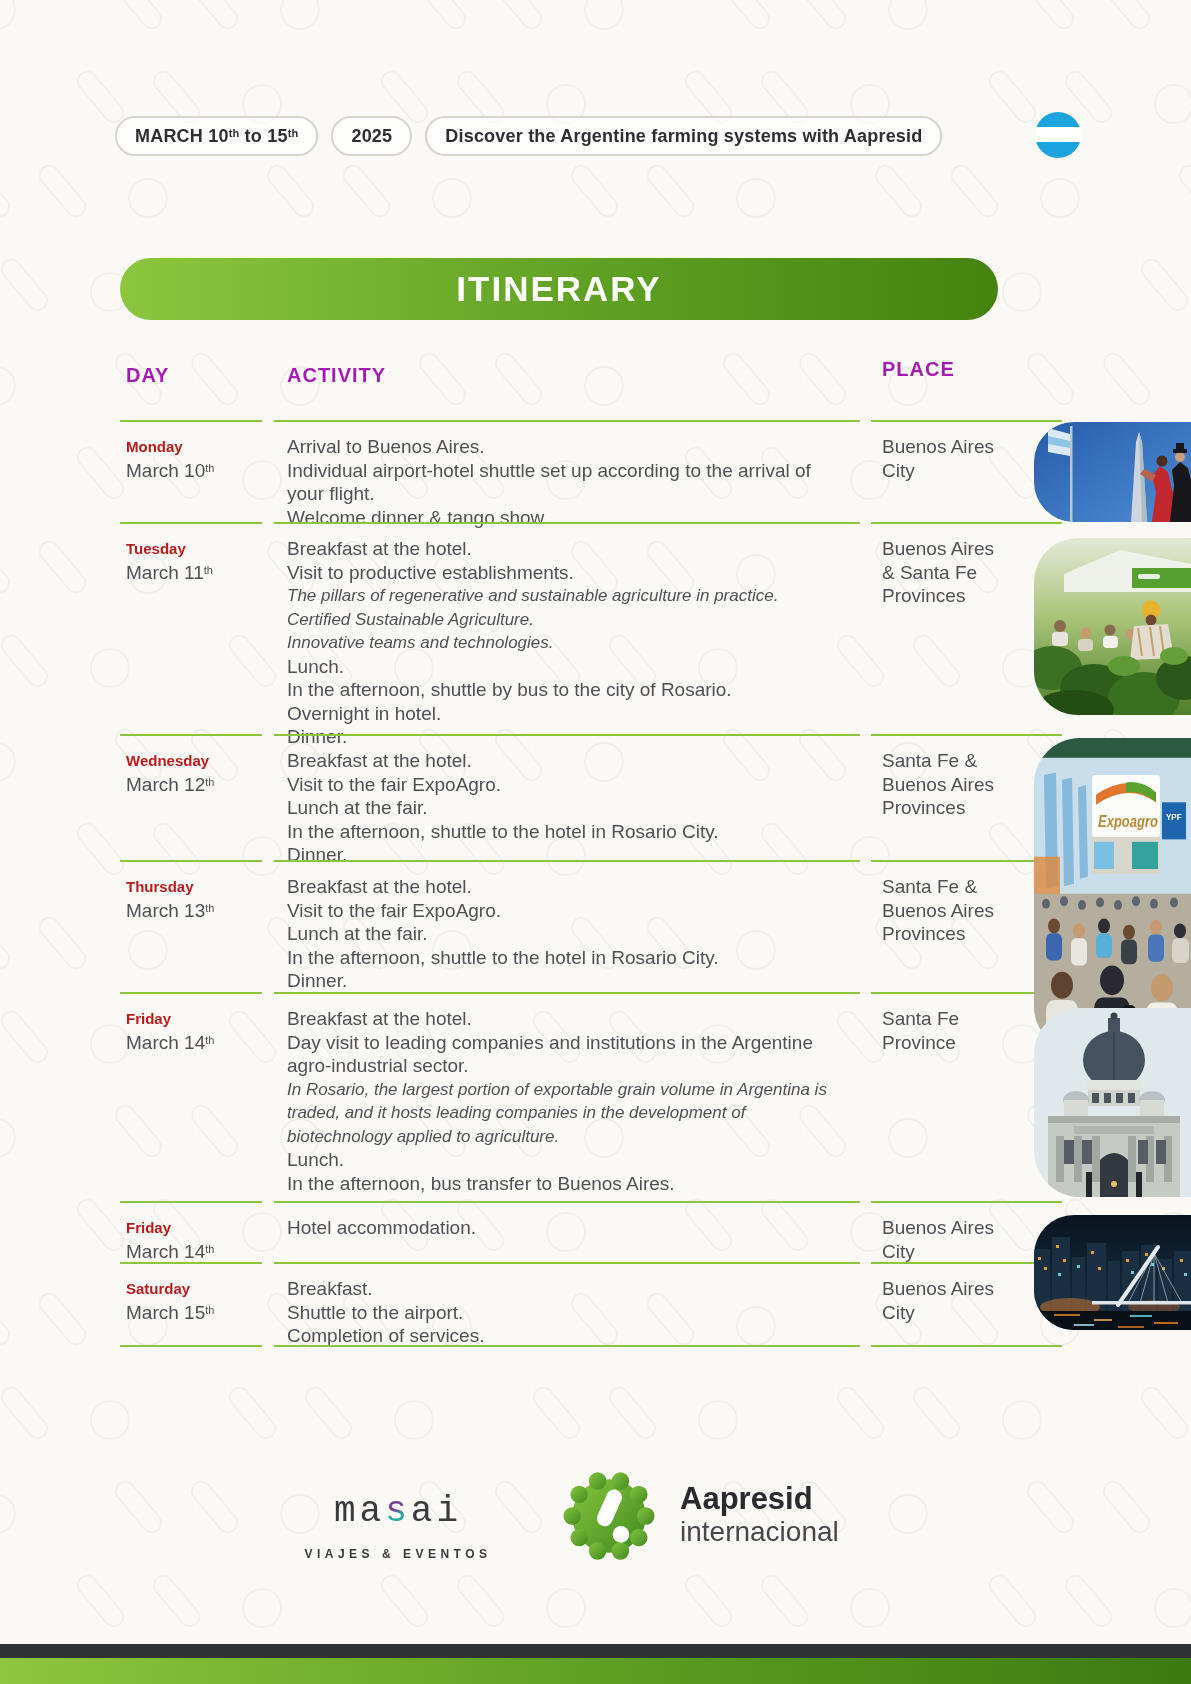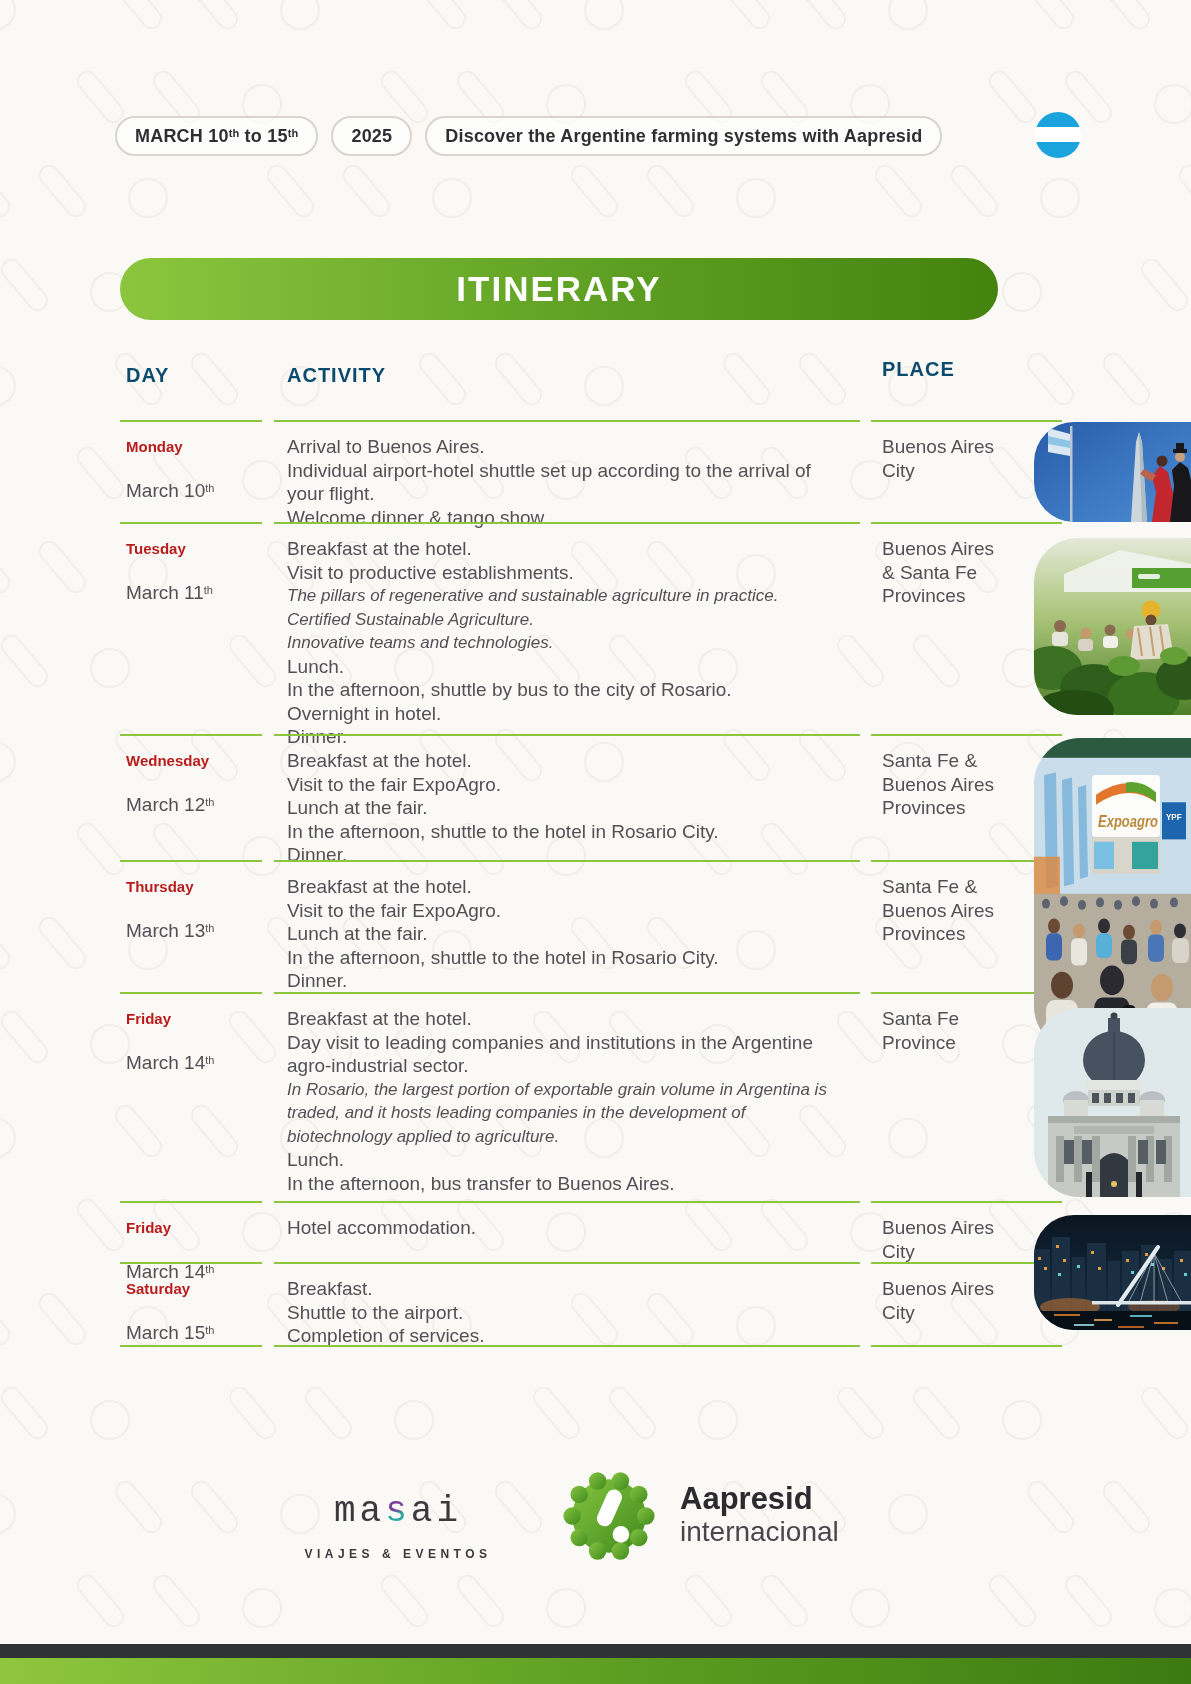--- a/index.html
+++ b/index.html
@@ -20,33 +20,33 @@
   .badge sup{font-size:11px;vertical-align:5px;line-height:0;}
   .flag-roundel{position:absolute;left:1035px;top:112px;width:46px;height:46px;border-radius:50%;
     background:linear-gradient(180deg,#1ba3de 0%,#1ba3de 33%,#ffffff 33%,#ffffff 66%,#1ba3de 66%,#1ba3de 100%);}
 
   
   .banner{position:absolute;left:120px;top:258px;width:878px;height:62px;border-radius:31px;
     background:linear-gradient(90deg,#8cc63e 0%,#5ea023 55%,#44830e 100%);
     color:#fff;font-size:35px;font-weight:bold;letter-spacing:2px;text-align:center;line-height:62px;}
 
   
-  .col-head{position:absolute;top:364px;font-size:20px;font-weight:bold;color:#0c4a6e;letter-spacing:1px;}
+  .col-head{position:absolute;top:364px;font-size:20px;font-weight:bold;color:#a21caf;letter-spacing:1px;}
   .head-day{left:126px;}
   .head-activity{left:287px;}
   .head-place{left:882px;top:358px;}
 
   
   .row{position:absolute;left:0;width:1191px;}
   .cell{position:absolute;top:0;border-top:2px solid #8cc63f;box-sizing:border-box;height:100%;}
   .day-cell{left:120px;width:142px;padding:13px 0 0 6px;}
   .act-cell{left:274px;width:586px;padding:13px 23px 0 13px;}
   .place-cell{left:871px;width:191px;padding:13px 0 0 11px;}
   .day-name{font-size:15px;font-weight:bold;color:#b91c1c;line-height:24px;}
-  .day-date{font-size:19px;color:#515155;line-height:24px;margin-top:20px;}
+  .day-date{font-size:19px;color:#515155;line-height:24px;}
   .day-date sup{font-size:11px;vertical-align:5px;line-height:0;}
   .act-line{font-size:19px;color:#515155;line-height:23.5px;}
   .act-line.italic{font-style:italic;font-size:17px;}
   .place-line{font-size:19px;color:#515155;line-height:23.5px;}
   .row-end{position:absolute;left:0;top:1345px;width:1191px;height:0;}
   .row-end .cell{height:2px;}
 
   
   .photo{position:absolute;left:1034px;width:157px;overflow:hidden;z-index:3;}
   .photo svg{display:block;width:100%;height:100%;}

